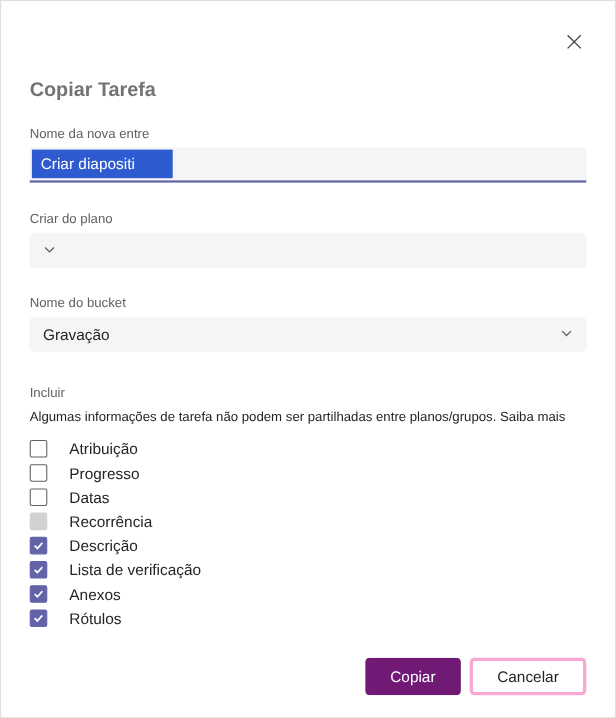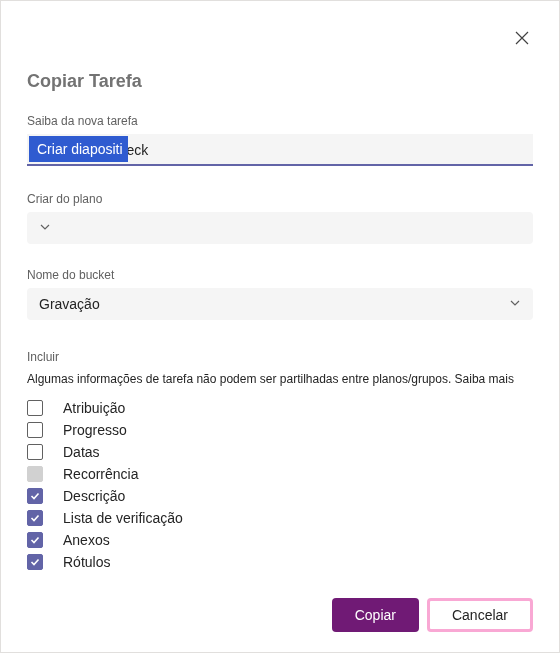--- a/index.html
+++ b/index.html
@@ -60,21 +60,21 @@
     outline: none;
     border-bottom: 2px solid #6264a7;
   }
   .text-field::selection {
     background: #2f5bd0;
     color: #fff;
   }
   .selection-highlight {
     position: absolute;
     left: 2px; top: 2px; bottom: 4px;
-    width: 99px;
+    width: 128px;
     background: #2f5bd0;
     color: #fff;
     display: flex;
     align-items: center;
     padding-left: 8px;
     font-size: 14px;
     pointer-events: none;
   }
   .ghost-text {
     position: absolute;
@@ -173,21 +173,21 @@
   <div class="header">
     <div class="title">Copiar Tarefa</div>
     <button class="close-btn">
       <svg width="14" height="14" viewBox="0 0 14 14">
           <path d="M1 1 L13 13 M13 1 L1 13" stroke="#424242" stroke-width="1.2" fill="none"></path>
         </svg>
     </button>
   </div>
 
   <div>
-    <div class="field-label">Saiba da nova tarefa</div>
+    <div class="field-label">Nome da nova entre</div>
     <div class="text-field-wrap">
       <input class="text-field" type="text" readonly="" style="color: transparent;" value="Criar diapositi eck">
       <div class="ghost-text">Criar diapositi eck</div>
       <div class="selection-highlight">Criar diapositi</div>
     </div>
   </div>
 
   <div class="select-group">
     <div class="field-label">Criar do plano</div>
     <div class="select">

